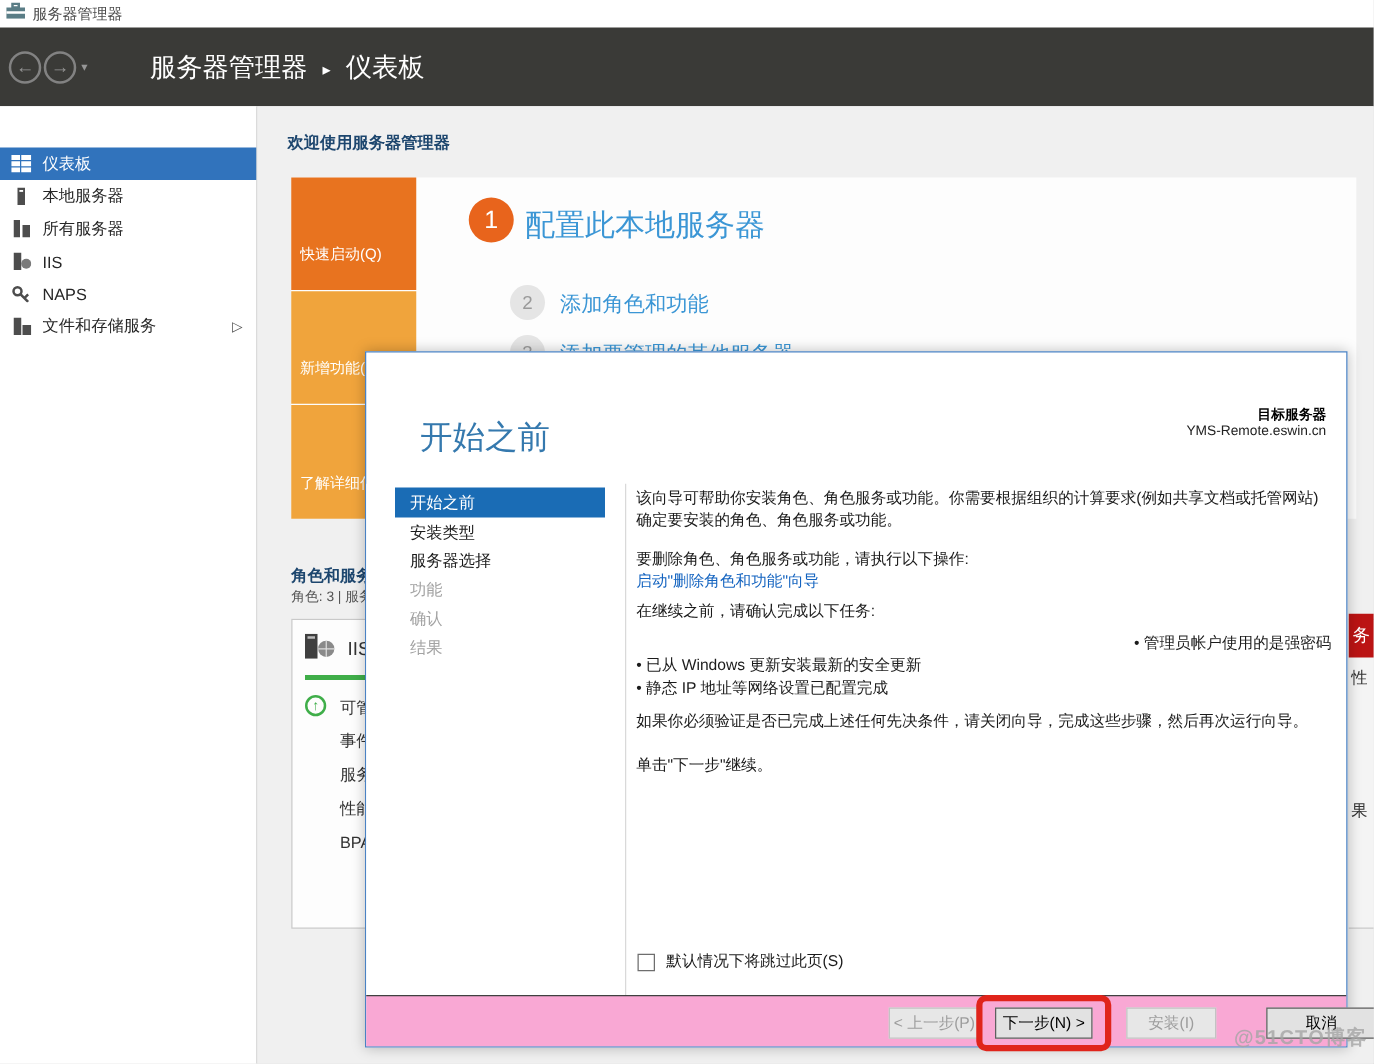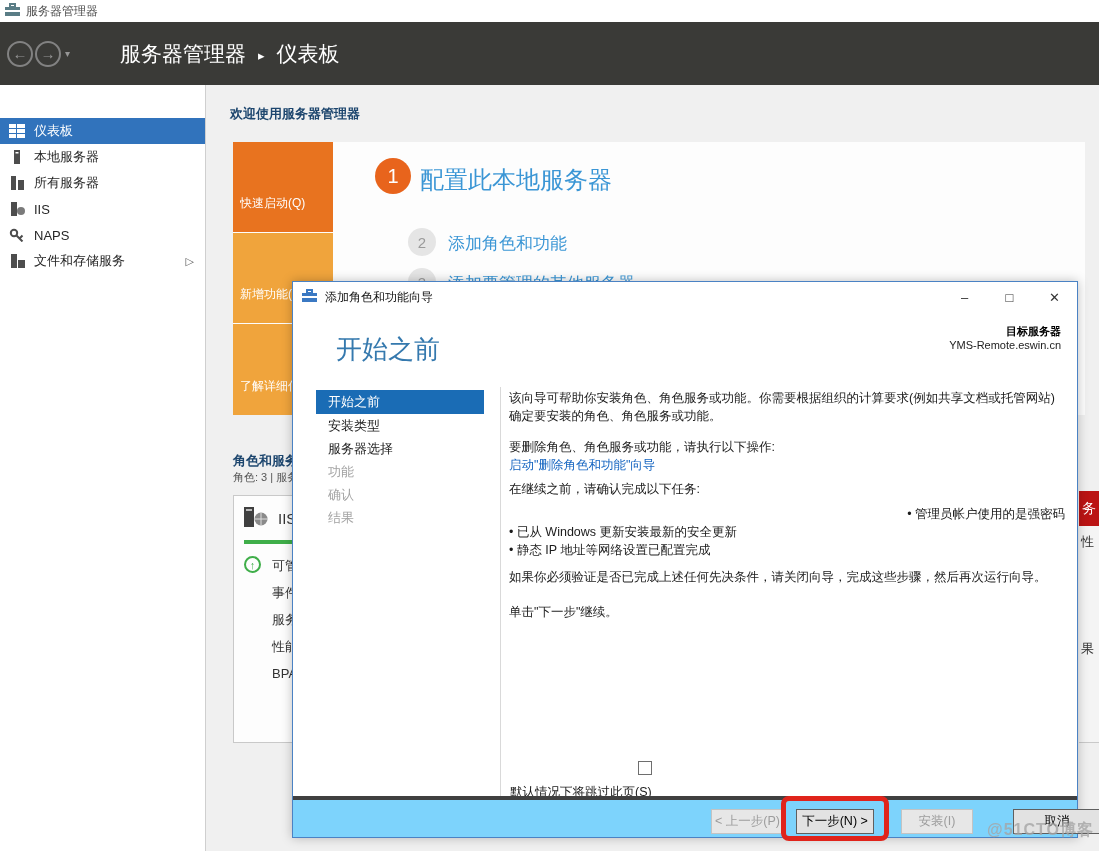--- a/index.html
+++ b/index.html
@@ -85,24 +85,24 @@
 
   .dlg-body { position:absolute; left:216px; top:103px; right:12px; font-size:12.5px; color:#1b1b1b; line-height:1.45; }
   .dlg-body p { margin:0; }
   .p-intro { padding-top:4px; margin-bottom:13px !important; }
   .p-link { color:#1464c0; cursor:pointer; }
   .p-confirm { margin-top:5px !important; }
   .p-bullets { margin-top:7px !important;text-align:right; }
   .p-verify { margin-top:9px !important; }
   .p-continue { margin-top:17px !important; }
 
-  .dlg-check { position:absolute; left:217px; top:479px; display:flex; align-items:flex-end; gap:9px; font-size:12.5px; color:#1b1b1b;flex-direction:column; }
+  .dlg-check { position:absolute; left:217px; top:479px; display:flex; align-items:center; gap:9px; font-size:12.5px; color:#1b1b1b; }
   .checkbox { width:14px; height:14px; border:1px solid #6e6e6e; background:#fff; cursor:pointer; }
 
-  .dlg-footer { position:absolute; left:0; bottom:0; right:0; height:41px; background:#7dd3fc; border-top:4px solid #404040; }
+  .dlg-footer { position:absolute; left:0; bottom:0; right:0; height:41px; background:#f9a8d4; border-top:1px solid #404040; }
   .btn { position:absolute; top:9px; height:25px; background:#e2e2e2; border:1px solid #a9a9a9; font-size:12.5px; color:#000; text-align:center; line-height:22px; cursor:pointer; }
   .btn-prev { left:418px; width:73px; }
   .btn-next { left:503px; width:78px; border-color:#5f5f5f; }
   .btn-install { left:608px; width:72px; }
   .btn-cancel { left:720px; width:88px; border-color:#5f5f5f; }
   .btn.disabled { color:#9d9d9d; border-color:#c3c3c3; background:#e7e7e7; cursor:default; }
 
   .red-annotation { position:absolute; left:781px; top:796px; width:108px; height:45px; border:5px solid #e0241b; border-radius:8px; z-index:20; pointer-events:none; }
   .watermark { position:absolute; right:5px; top:820px; font-size:16px; font-weight:bold; letter-spacing:1px; color:rgba(165,165,165,0.8); z-index:30; }
 </style>
@@ -259,35 +259,20 @@
       </div>
     </div>
 
     <div class="right-tile-bg"></div>
     <div class="right-red">务</div>
     <div class="frag-a">性</div>
     <div class="frag-b">果</div>
   </div>
 
   <div class="dialog">
-    <div class="dlg-titlebar">
-      <span>
-        <svg width="15" height="13">
-            <rect x="0" y="4" width="15" height="9" fill="#3b79c3"></rect>
-            <rect x="5" y="1" width="5" height="3" fill="none" stroke="#3b79c3" stroke-width="2"></rect>
-            <rect x="0" y="7" width="15" height="2" fill="#fff"></rect>
-          </svg>
-      </span>
-      <span>添加角色和功能向导</span>
-      <span class="dlg-controls">
-        <span class="dlg-ctrl">–</span>
-        <span class="dlg-ctrl">□</span>
-        <span class="dlg-ctrl">✕</span>
-      </span>
-    </div>
 
     <div class="dlg-page-title">开始之前</div>
     <div class="dlg-target">
       <div class="dlg-target-label">目标服务器</div>
       <div class="dlg-target-value">YMS-Remote.eswin.cn</div>
     </div>
 
     <div class="dlg-nav">
       <div class="nav-item selected">开始之前</div>
       <div class="nav-item">安装类型</div>

